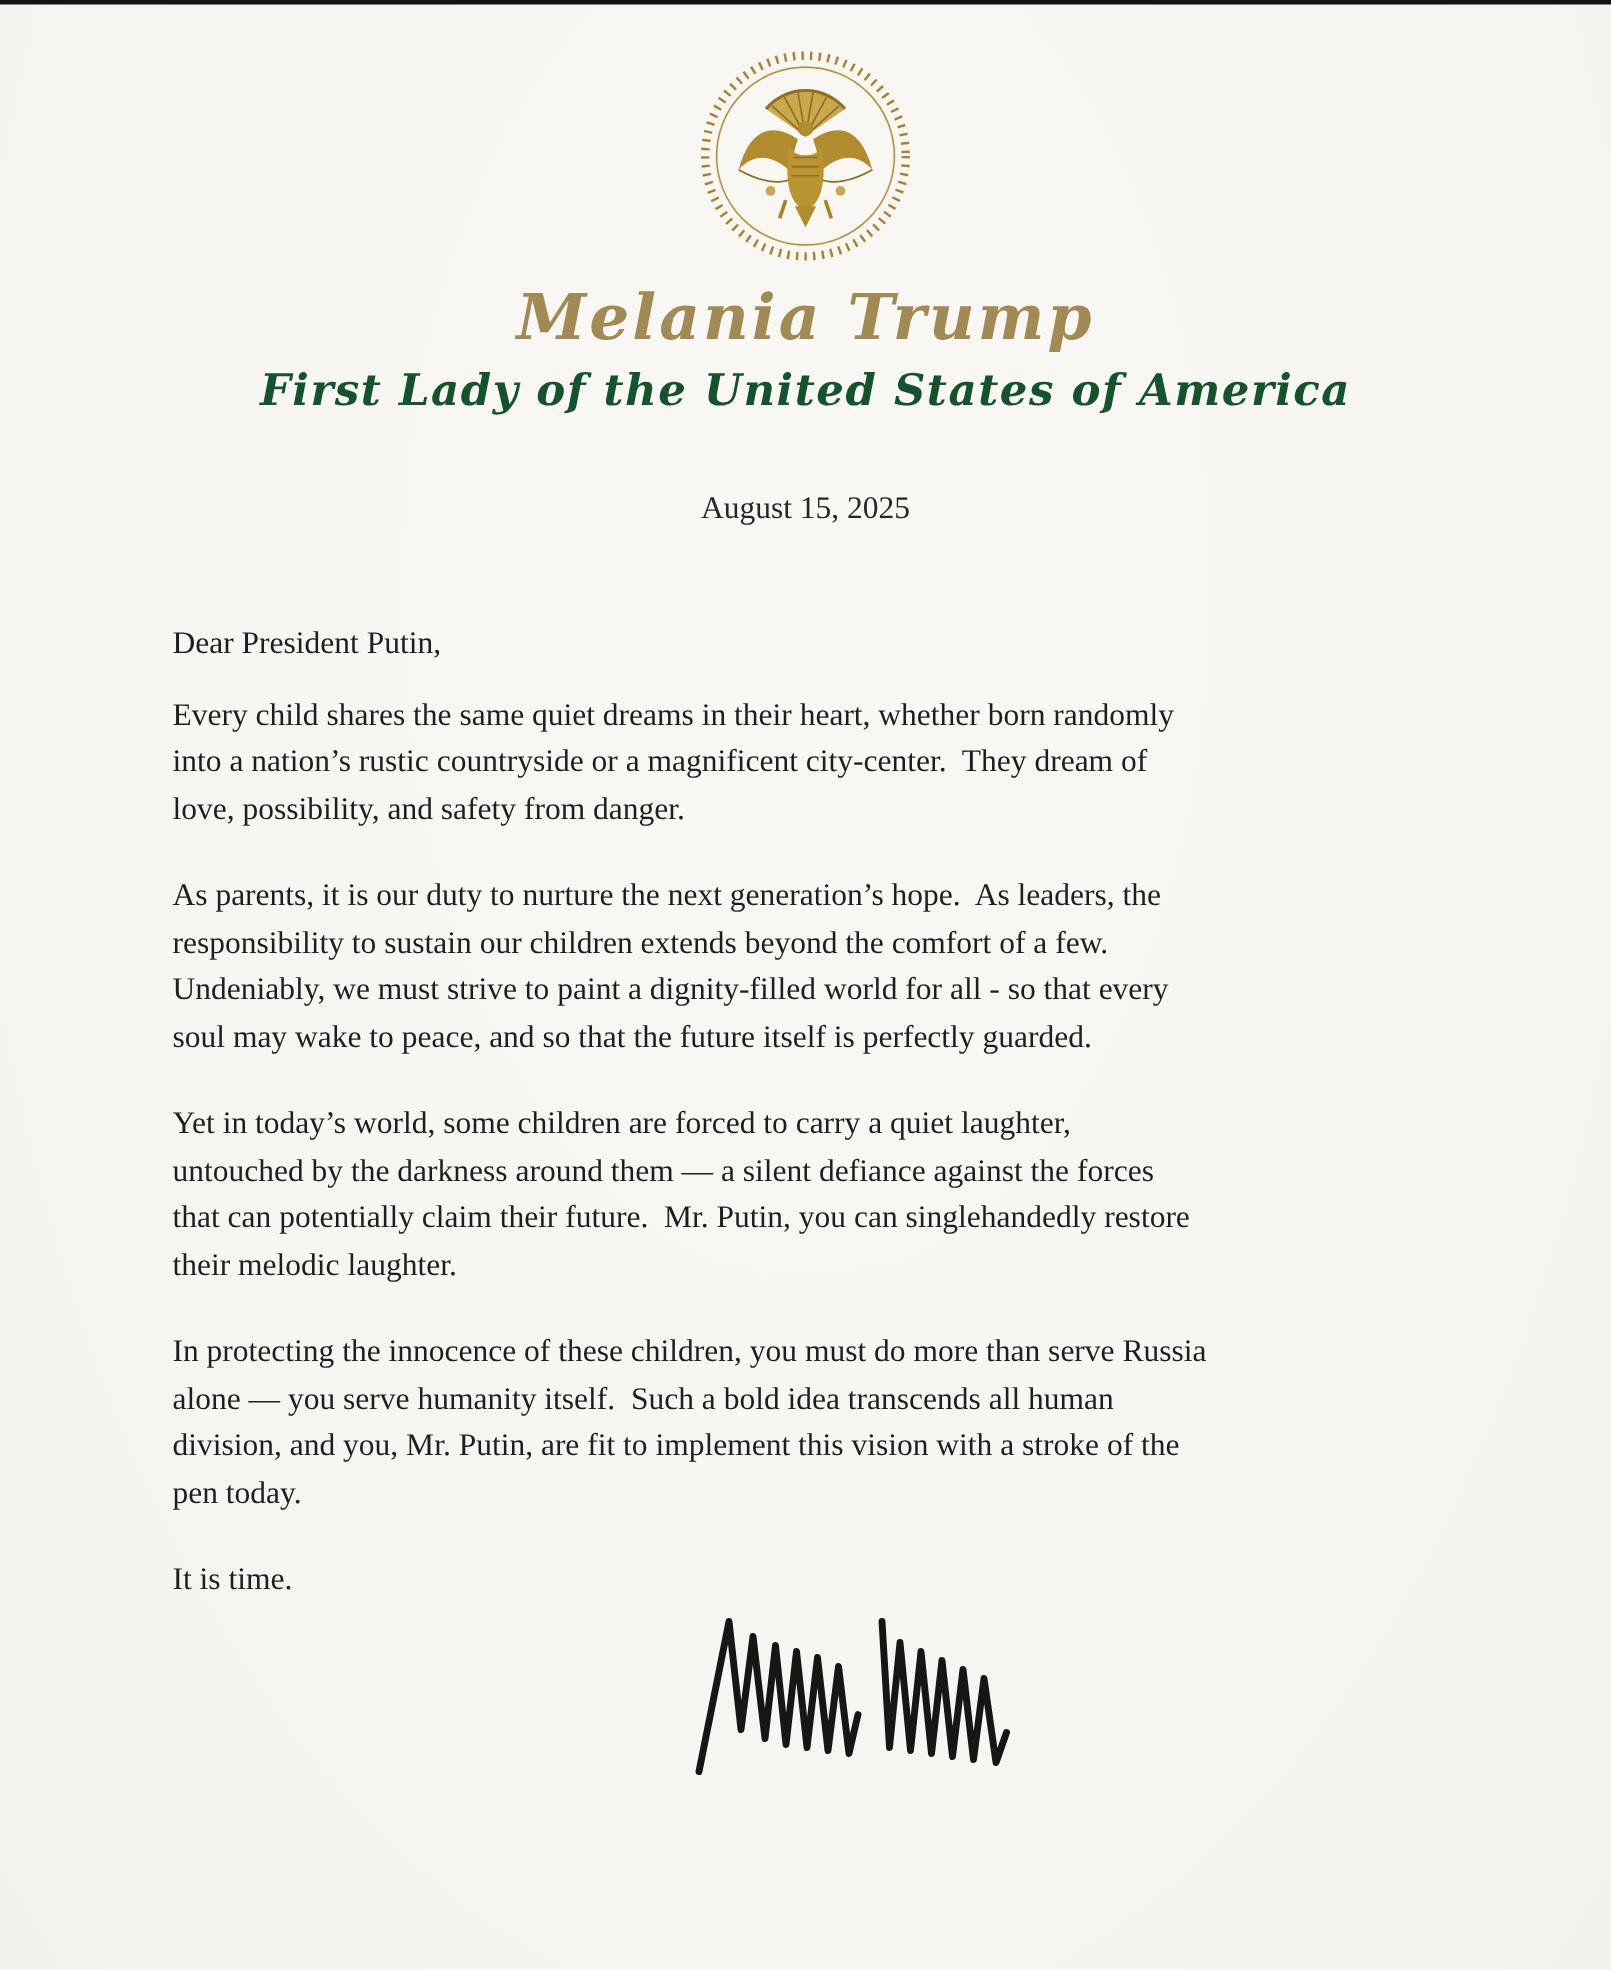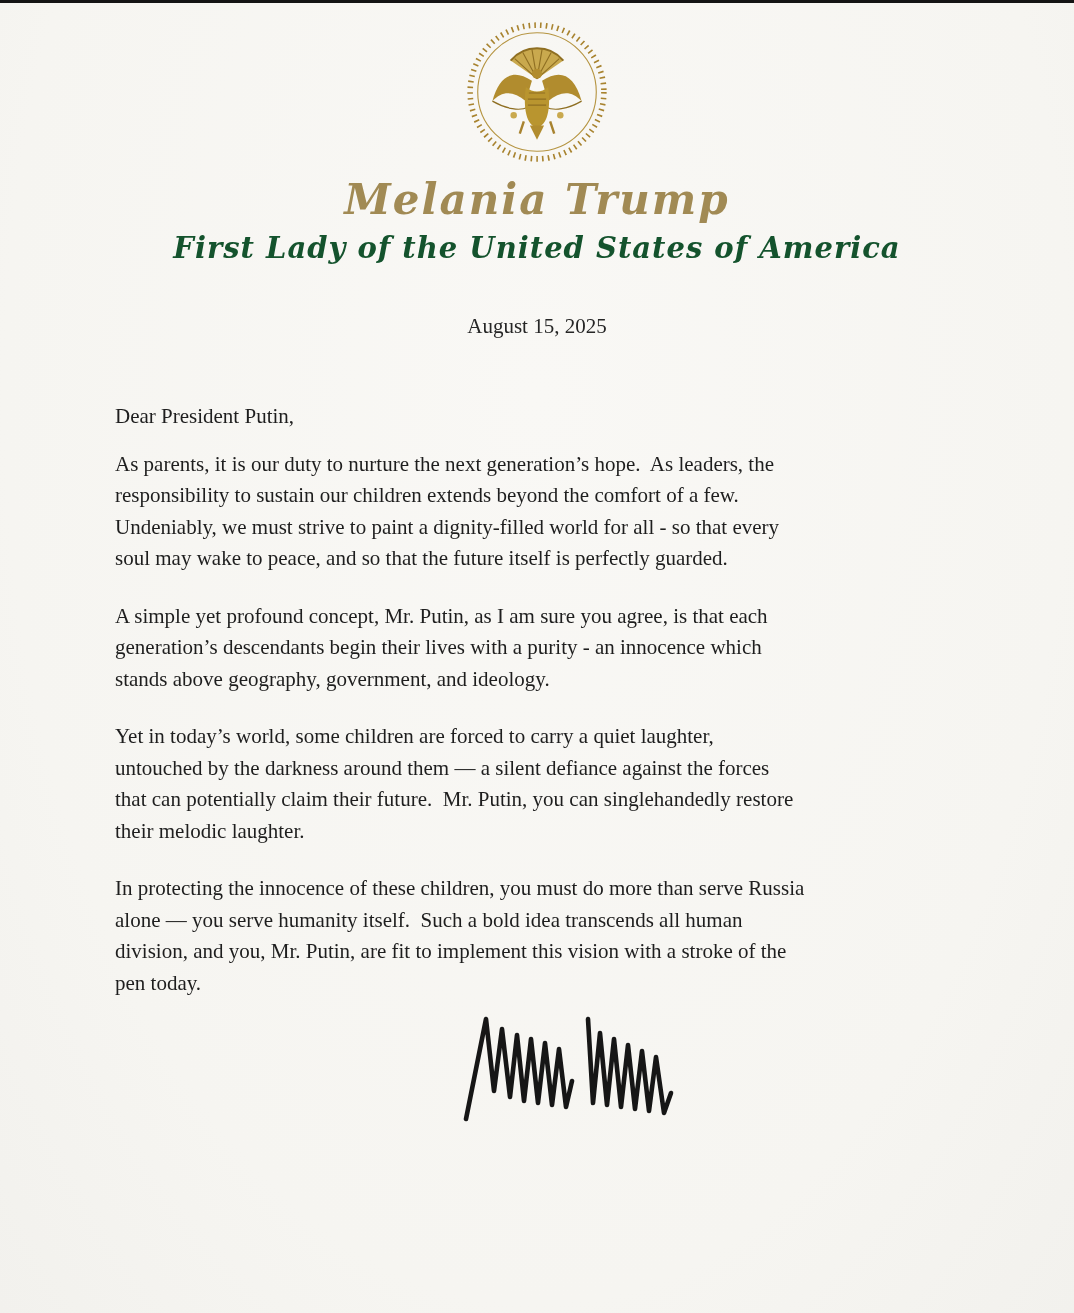--- a/index.html
+++ b/index.html
@@ -14,21 +14,21 @@
     font-family: "Liberation Serif", serif;
     color: #1f1f1f;
   }
   .screen-edge-bar {
     position: absolute;
     top: 0; left: 0;
     width: 100%; height: 3px;
     background: #141414;
   }
   .letterhead {
-    padding-top: 16px;
+    padding-top: 28px;
     text-align: center;
   }
   .seal-wrap {
     display: flex;
     justify-content: center;
   }
   .script-name {
     margin-top: 6px;
     font-family: "DejaVu Serif", serif;
     font-style: italic;
@@ -115,40 +115,41 @@
   </div>
   <div class="script-name">Melania Trump</div>
   <div class="script-title">First Lady of the United States of America</div>
 </div>
 
 <div class="date-line">August 15, 2025</div>
 
 <div class="letter-body">
   <p class="salutation">Dear President Putin,</p>
 
+  <p class="para">Every child shares the same quiet dreams in their heart, whether born randomly
+into a nation’s rustic countryside or a magnificent city-center.  They dream of
+love, possibility, and safety from danger.</p>
 
   <p class="para">As parents, it is our duty to nurture the next generation’s hope.  As leaders, the
 responsibility to sustain our children extends beyond the comfort of a few.
 Undeniably, we must strive to paint a dignity-filled world for all - so that every
 soul may wake to peace, and so that the future itself is perfectly guarded.</p>
 
-  <p class="para">A simple yet profound concept, Mr. Putin, as I am sure you agree, is that each
-generation’s descendants begin their lives with a purity - an innocence which
-stands above geography, government, and ideology.</p>
 
   <p class="para">Yet in today’s world, some children are forced to carry a quiet laughter,
 untouched by the darkness around them — a silent defiance against the forces
 that can potentially claim their future.  Mr. Putin, you can singlehandedly restore
 their melodic laughter.</p>
 
   <p class="para">In protecting the innocence of these children, you must do more than serve Russia
 alone — you serve humanity itself.  Such a bold idea transcends all human
 division, and you, Mr. Putin, are fit to implement this vision with a stroke of the
 pen today.</p>
 
+  <p class="statement">It is time.</p>
 
   <div class="sig-row">
 
     <svg class="signature-svg" width="230" height="128" viewBox="0 0 230 128" aria-hidden="true">
       <path d="M6,116
                L26,16 L34,88 L42,26 L50,94 L57,32 L64,98 L71,36
                L78,100 L85,40 L92,102 L99,46 L106,104 L112,78" fill="none" stroke="#161616" stroke-width="4.6" stroke-linecap="round" stroke-linejoin="round"></path>
       <path d="M128,16 L133,100 L140,30 L147,102 L154,36 L161,104
                L168,42 L175,106 L182,48 L189,108 L196,54 L204,110 L211,90" fill="none" stroke="#161616" stroke-width="4.6" stroke-linecap="round" stroke-linejoin="round"></path>
     </svg>

